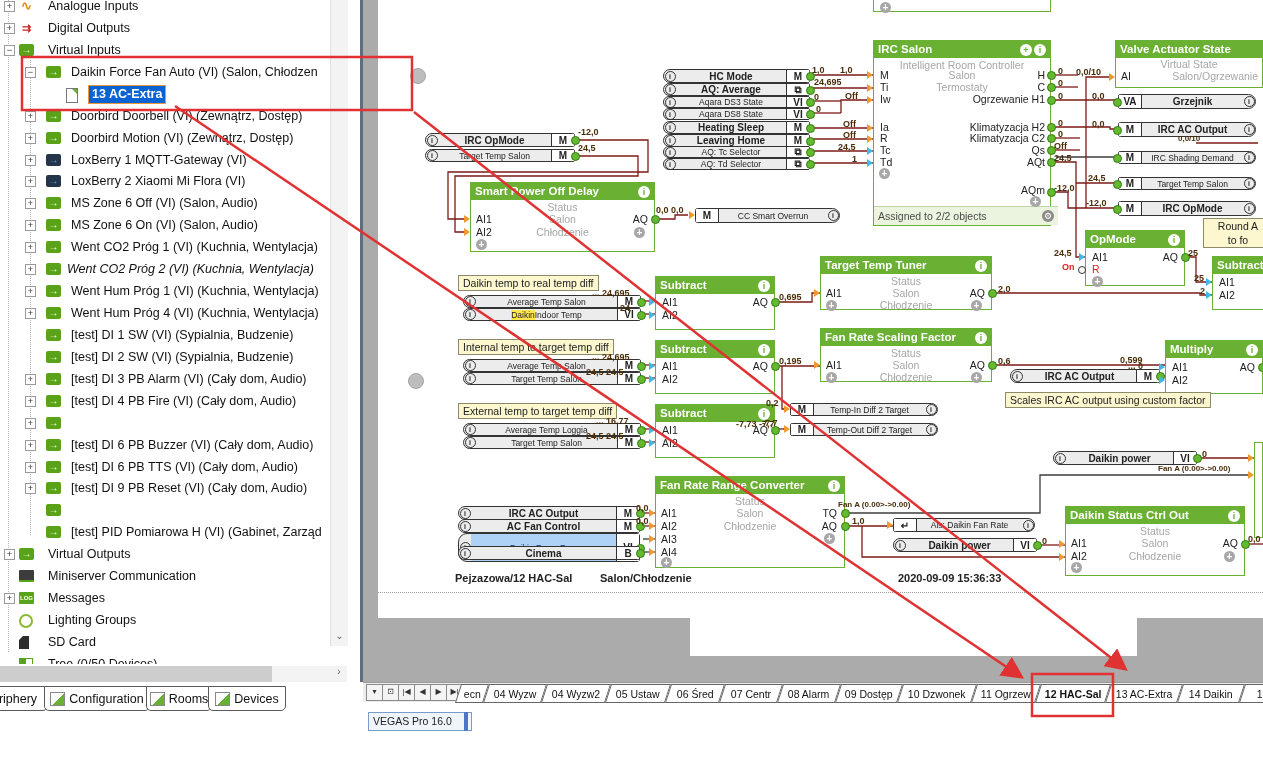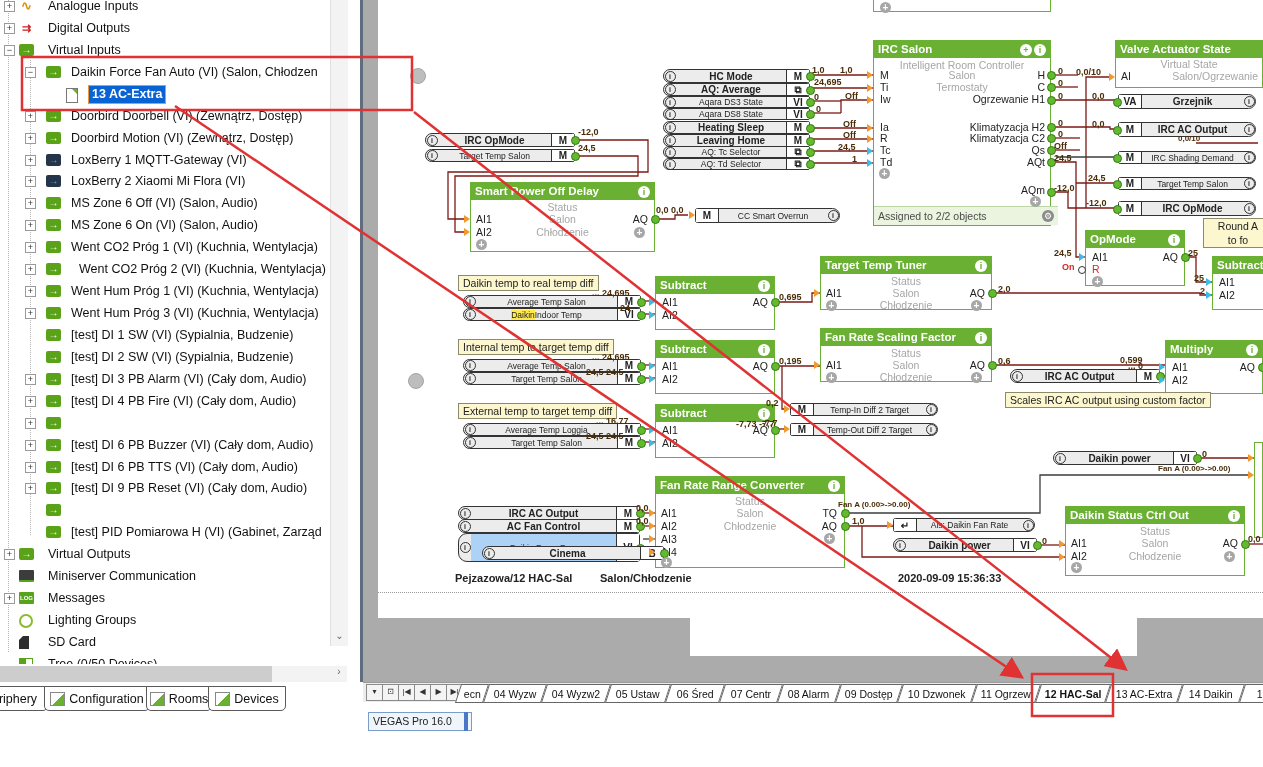--- a/index.html
+++ b/index.html
@@ -571,21 +571,21 @@
       <span class="pl">AC Fan Control</span>
       <span class="pletter">M</span>
       <span class="pdot"></span>
     </div>
   <div class="pill p-out sm" style="left:458px;top:533px;width:182px;height:29px">
       <span class="pi"></span>
       <span class="pl" style="background:#aed2f5;color:#123c6e">Daikin Force Fa...</span>
       <span class="pletter">VI</span>
       <span class="pdot"></span>
     </div>
-  <div class="pill p-out" style="left:482px;top:546px;width:182px;height:14px">
+  <div class="pill p-out" style="left:458px;top:546px;width:182px;height:14px">
       <span class="pi"></span>
       <span class="pl">Cinema</span>
       <span class="pletter">B</span>
       <span class="pdot"></span>
     </div>
 
   <div class="pill p-out" style="left:1053px;top:451px;width:144px;height:14px">
       <span class="pi"></span>
       <span class="pl">Daikin power</span>
       <span class="pletter">VI</span>
@@ -722,31 +722,31 @@
         <span class="tlabel" style="left: 68px;">MS Zone 6 On (VI) (Salon, Audio)</span>
       </div>
       <div class="trow" style="top: 238px;">
         <span class="exp" style="left: 25px;">+</span>
         <span class="tico ico-virtual-input" style="left: 46px;">→</span>
         <span class="tlabel" style="left: 68px;">Went CO2 Próg 1 (VI) (Kuchnia, Wentylacja)</span>
       </div>
       <div class="trow" style="top: 260px;">
         <span class="exp" style="left: 25px;">+</span>
         <span class="tico ico-virtual-input" style="left: 46px;">→</span>
-        <span class="tlabel" style="left: 76px;">Went CO2 Próg 2 (VI) (Kuchnia, Wentylacja)</span>
+        <span class="tlabel" style="left: 64px; font-style: italic;">Went CO2 Próg 2 (VI) (Kuchnia, Wentylacja)</span>
       </div>
       <div class="trow" style="top: 282px;">
         <span class="exp" style="left: 25px;">+</span>
         <span class="tico ico-virtual-input" style="left: 46px;">→</span>
         <span class="tlabel" style="left: 68px;">Went Hum Próg 1 (VI) (Kuchnia, Wentylacja)</span>
       </div>
       <div class="trow" style="top: 304px;">
         <span class="exp" style="left: 25px;">+</span>
         <span class="tico ico-virtual-input" style="left: 46px;">→</span>
-        <span class="tlabel" style="left: 68px;">Went Hum Próg 3 (VI) (Kuchnia, Wentylacja)</span>
+        <span class="tlabel" style="left: 68px;">Went Hum Próg 4 (VI) (Kuchnia, Wentylacja)</span>
       </div>
       <div class="trow" style="top: 326px;">
         <span class="tico ico-virtual-input" style="left: 46px;">→</span>
         <span class="tlabel" style="left: 68px;">[test] DI 1 SW (VI) (Sypialnia, Budzenie)</span>
       </div>
       <div class="trow" style="top: 348px;">
         <span class="tico ico-virtual-input" style="left: 46px;">→</span>
         <span class="tlabel" style="left: 68px;">[test] DI 2 SW (VI) (Sypialnia, Budzenie)</span>
       </div>
       <div class="trow" style="top: 370px;">

